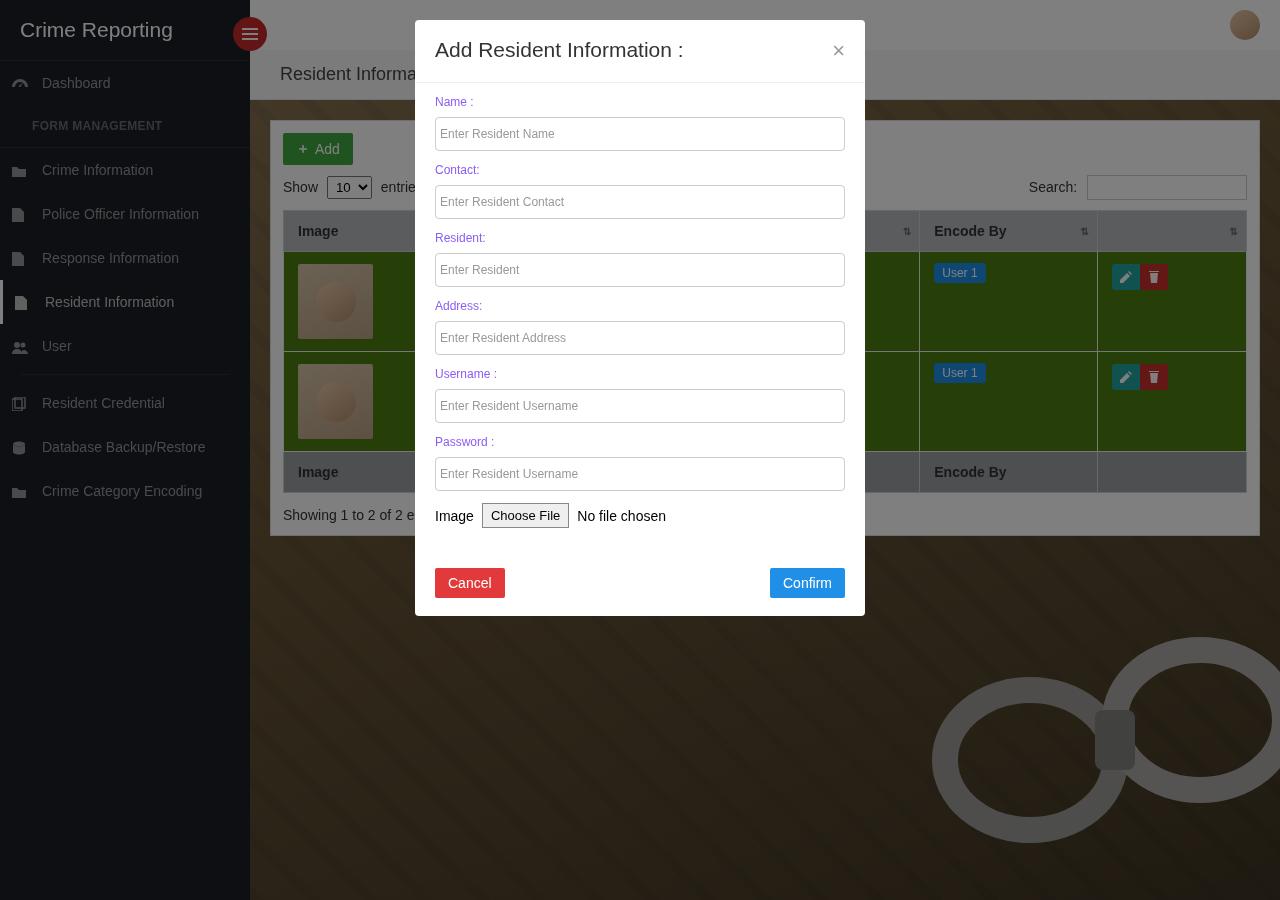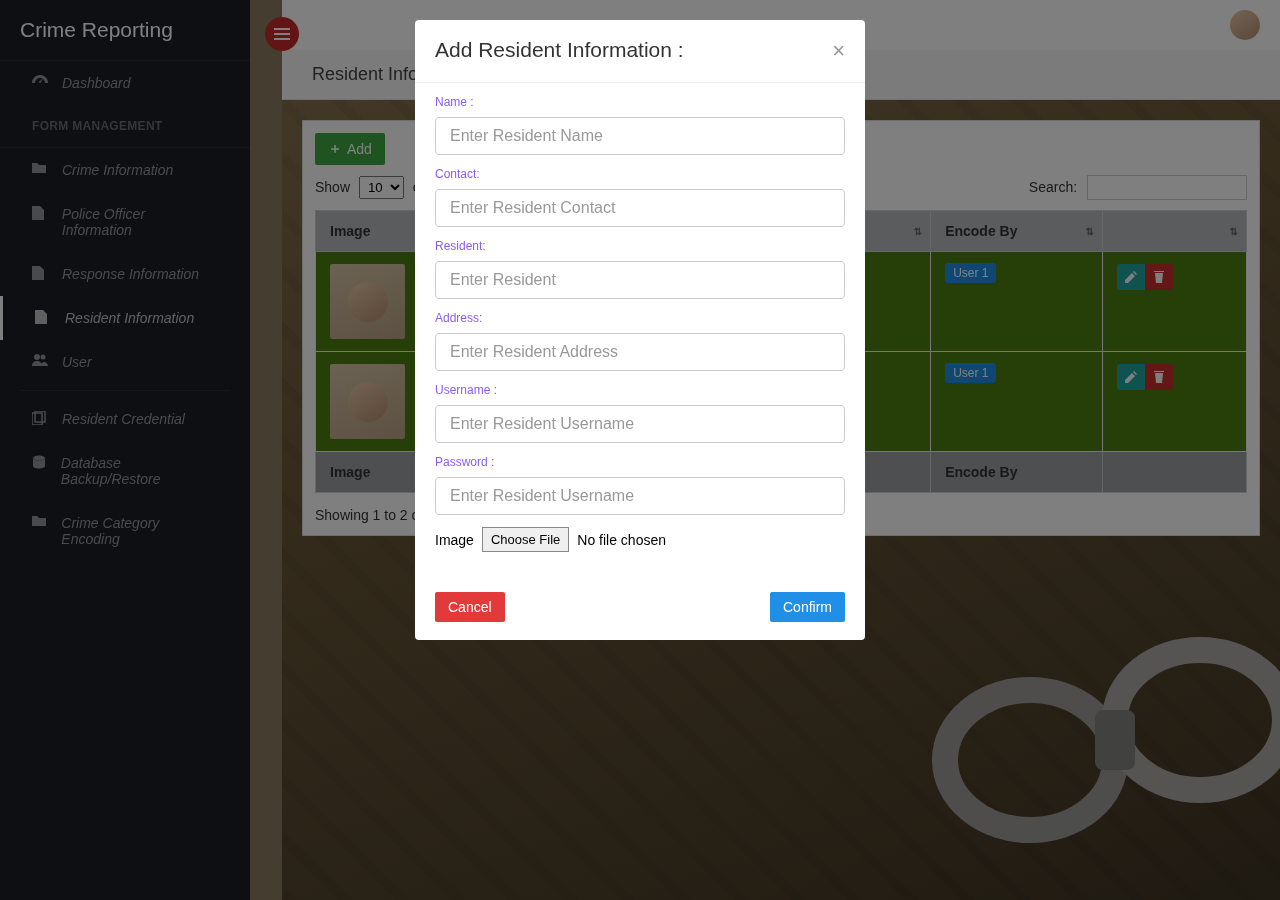--- a/index.html
+++ b/index.html
@@ -1,23 +1,23 @@
 <!DOCTYPE html>
 <html><head>
   <meta charset="utf-8">
   <style>
     * { margin: 0; padding: 0; box-sizing: border-box; font-family: -apple-system, BlinkMacSystemFont, "Segoe UI", Arial, sans-serif; }
     body { background: #8a7a5f; overflow: hidden; }
     
-    .app { display: flex; width: 1280px; height: 900px; position: relative; gap: 32px; }
+    .app { display: flex; width: 1280px; height: 900px; position: relative; }
     
     
     .sidebar { width: 250px; background: #1b1e24; color: #939598; display: flex; flex-direction: column; }
     .sidebar-brand { padding: 18px 20px; color: #fff; font-size: 21px; font-weight: 300; border-bottom: 1px solid #2c2f36; }
-    .sidebar-item { display: flex; align-items: flex-start; padding: 14px 32px; cursor: pointer; color: #939598; font-size: 14px; font-style: italic; }
+    .sidebar-item { display: flex; align-items: flex-end; padding: 14px 12px; cursor: pointer; color: #939598; font-size: 14px; }
     .sidebar-item.active { border-left: 3px solid #fff; color: #c0c0c0; }
     .sidebar-item .icon { width: 30px; display: inline-flex; }
     .sidebar-header { padding: 14px 32px; font-size: 12px; color: #6a6c73; font-weight: 600; border-bottom: 1px solid #2c2f36; letter-spacing: 0.3px;}
     .sidebar-divider { border-top: 1px solid #2c2f36; margin: 6px 20px; }
     
     
     .main { flex: 1; position: relative; display: flex; flex-direction: column; background: linear-gradient(135deg, #6b5a3f 0%, #4a3d2a 50%, #5c4d35 100%); background-size: cover; }
     .main::before { content: ""; position: absolute; inset:0; background: repeating-linear-gradient(45deg, rgba(0,0,0,0.05) 0 10px, rgba(0,0,0,0) 10px 40px), linear-gradient(160deg, #8c7655 0%, #6a5738 40%, #3f3524 100%); z-index:0; }
     .topbar { position: relative; z-index:1; height: 50px; background: #fff; display: flex; align-items: center; padding: 0 20px; justify-content: space-between; }
     .hamburger { position: absolute; left: -17px; top: 17px; width: 34px; height: 34px; background: #c62828; border-radius: 50%; display:flex; align-items:center; justify-content:center; z-index:2;}
@@ -58,21 +58,21 @@
     
     
     .overlay { position: absolute; inset:0; background: rgba(0,0,0,0.5); z-index: 100; display:flex; justify-content:center; align-items:flex-start;}
     .modal { width: 450px; background: #fff; margin-top: 20px; border-radius: 4px; }
     .modal-header { display:flex; justify-content:space-between; padding: 18px 20px; border-bottom: 1px solid #eee; }
     .modal-header h3 { font-size: 21px; font-weight: 500; color:#333; }
     .modal-header .close { color:#999; cursor:pointer; font-size: 22px; font-weight:300;}
     .modal-body { padding: 12px 20px 25px; }
     .form-group { margin-bottom: 12px; }
     .form-group label { display:block; font-size: 12px; color:#8b5cf6; margin-bottom: 8px; }
-    .form-group input[type=text] { width: 100%; padding: 9px 14px; border: 1px solid #ccc; border-radius: 4px; font-size: 16px; }
+    .form-group input[type=text] { width: 100%; padding: 9px 4px; border: 1px solid #ccc; border-radius: 4px; font-size: 12px; }
     .form-group input[type=text]::placeholder { color:#999; }
     .file-row { display:flex; align-items:center; gap:8px; font-size:14px;}
     .file-btn { border:1px solid #888; padding: 4px 8px; background:#efefef; font-size:13px; cursor:pointer;}
     .modal-footer { padding: 15px 20px 18px; display:flex; justify-content: space-between; }
     
     svg { display:block; }
     .handcuffs { position:absolute; right:-40px; bottom:30px; z-index:0; opacity:0.9;}
   </style>
 </head>
 <body>

